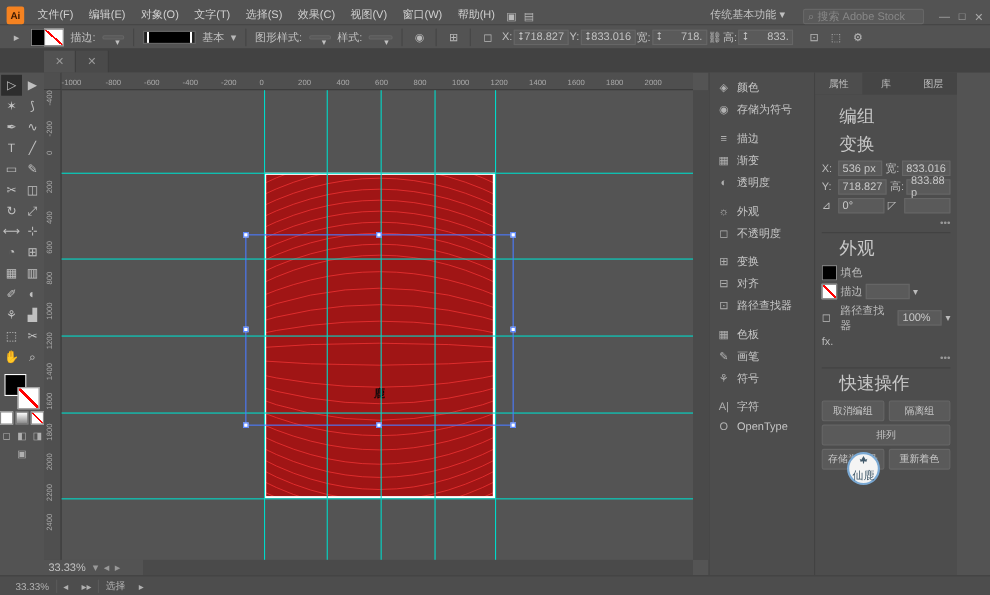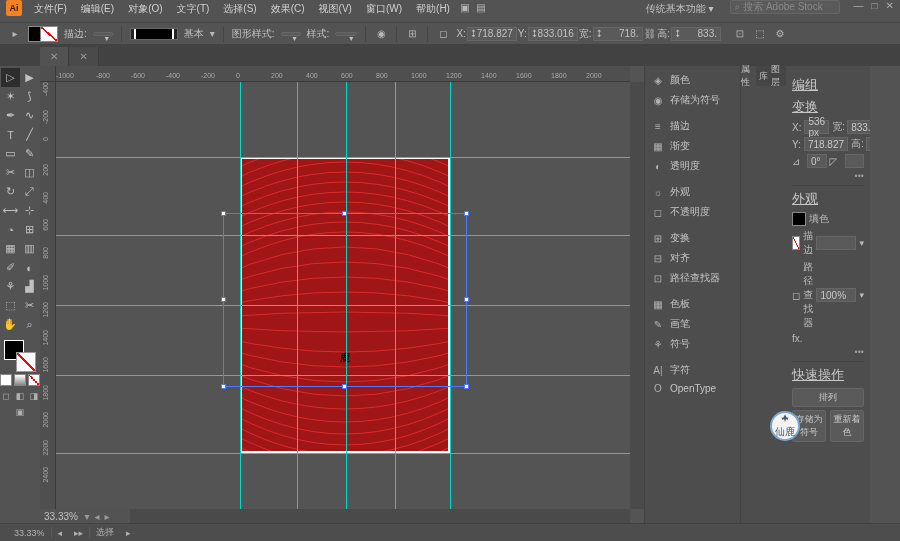--- a/index.html
+++ b/index.html
@@ -1,18 +1,18 @@
 <!DOCTYPE html>
 <html><head>
 <meta charset="utf-8">
 <style>
 * { margin:0; padding:0; box-sizing:border-box; font-family:"Microsoft YaHei",Arial,sans-serif; font-size:10px; user-select:none; }
 body { background:#4a4a4a; color:#b8b8b8; overflow:hidden; width:900px; height:541px; }
 
-.menubar { height:22px; background:#535353; display:flex; align-items:flex-start; padding:0 6px; gap:2px; }
+.menubar { height:22px; background:#535353; display:flex; align-items:flex-end; padding:0 6px; gap:2px; }
 .menubar .logo { width:16px; height:16px; background:#f58220; color:#3a1800; display:flex; align-items:center; justify-content:center; font-weight:bold; font-size:9px; margin-right:4px; border-radius:2px; }
 .menubar .mitem { padding:2px 6px; color:#d0d0d0; font-size:10px; cursor:default; }
 .menubar .grow { flex:1; }
 .menubar .wsname { font-size:10px; padding:2px 8px; color:#c0c0c0; }
 .menubar .search { width:110px; height:14px; background:#5a5a5a; border:1px solid #666; border-radius:2px; font-size:9px; padding:0 4px; color:#888; margin:0 6px; display:flex; align-items:center; }
 .menubar .winicons { display:flex; gap:8px; margin-left:6px; }
 .menubar .winicons span { color:#aaa; cursor:default; }
 
 .controlbar { height:22px; background:#535353; display:flex; align-items:center; padding:0 8px; gap:6px; border-top:1px solid #454545; }
 .ctrl-swatch { display:flex; }
@@ -69,26 +69,26 @@
 .bbox { position:absolute; border:1px solid #4b7bff; pointer-events:none; }
 .bbox .h { position:absolute; width:5px; height:5px; background:#fff; border:1px solid #4b7bff; margin:-3px; }
 .h.tl{top:0;left:0}.h.tm{top:0;left:50%}.h.tr{top:0;right:0}.h.ml{top:50%;left:0}.h.mr{top:50%;right:0}.h.bl{bottom:0;left:0}.h.bm{bottom:0;left:50%}.h.br{bottom:0;right:0}
 
 .rcol { width:256px; display:flex; background:#535353; }
 .panel-stack { width:96px; background:#4d4d4d; border-left:1px solid #424242; padding-top:4px; }
 .panel-stack .pitem { display:flex; align-items:center; gap:5px; padding:3px 6px; color:#c6c6c6; font-size:10px; cursor:default; }
 .panel-stack .pitem .pi { width:14px; text-align:center; color:#b0b0b0; font-size:10px; }
 .panel-stack .psep { height:6px; }
 
-.prop-panel { width:130px; background:#4d4d4d; border-left:1px solid #424242; display:flex; }
+.prop-panel { width:130px; background:#4d4d4d; border-left:1px solid #424242; display:flex; flex-direction:column; }
 .prop-tabs { display:flex; background:#454545; height:20px; }
 .prop-tabs .pt { flex:1; display:flex; align-items:center; justify-content:center; font-size:9px; color:#c0c0c0; }
 .prop-tabs .pt.active { background:#4d4d4d; }
 .prop-body { flex:1; padding:6px 6px; overflow:hidden; }
-.prop-sect { font-size:13px; color:#c8c8c8; margin:4px 0 4px;text-decoration:underline; }
+.prop-sect { font-size:16px; color:#c8c8c8; margin:4px 16px 4px; }
 .prop-row { display:flex; align-items:center; gap:3px; margin:3px 0; font-size:9px; color:#bbb; }
 .prop-row .lbl { width:12px; }
 .prop-row .val { flex:1; height:14px; background:#5a5a5a; border:1px solid #666; display:flex; align-items:center; padding:0 3px; justify-content:space-between; color:#c8c8c8; }
 .prop-more { text-align:right; color:#999; font-size:9px; }
 .prop-line { height:1px; background:#424242; margin:4px 0; }
 .prop-sw { width:14px; height:14px; background:#000; border:1px solid #888; display:inline-block; }
 .prop-strokeicon { width:14px; height:14px; border:1px solid #888; background:linear-gradient(to top right,transparent 45%,red 45%,red 55%,transparent 55%) #fff; display:inline-block; }
 .qa-btn { background:#5a5a5a; border:1px solid #666; font-size:9px; padding:2px 0; text-align:center; color:#c8c8c8; flex:1; border-radius:2px; }
 .qa-row { display:flex; gap:4px; margin:3px 0; }
 
@@ -483,20 +483,24 @@
           </div>
         <div class="prop-row"><span class="prop-strokeicon"></span><span>描边</span><div class="val" style="flex:0 0 40px"></div>▾</div>
         <div class="prop-row"><span style="width:14px">◻</span><span>路径查找器</span><div class="val" style="flex:0 0 40px">100%</div>▾</div>
         <div class="prop-row">
             <span>fx.</span>
           </div>
         <div class="prop-more">•••</div>
         <div class="prop-line"></div>
         <div class="prop-sect">快速操作</div>
         <div class="qa-row">
+            <div class="qa-btn">取消编组</div>
+            <div class="qa-btn">隔离组</div>
+          </div>
+        <div class="qa-row">
             <div class="qa-btn">排列</div>
           </div>
         <div class="qa-row">
             <div class="qa-btn">存储为符号</div>
             <div class="qa-btn">重新着色</div>
           </div>
       </div>
     </div>
   </div>
 </div>

